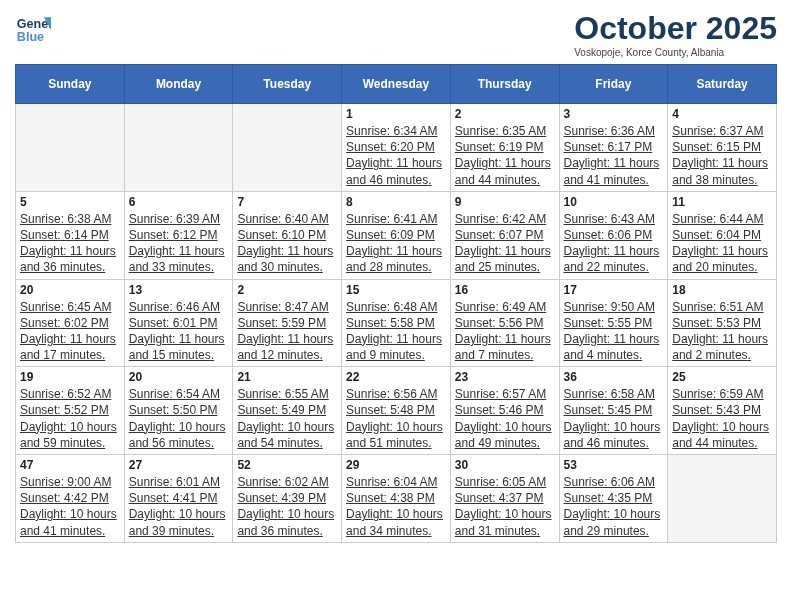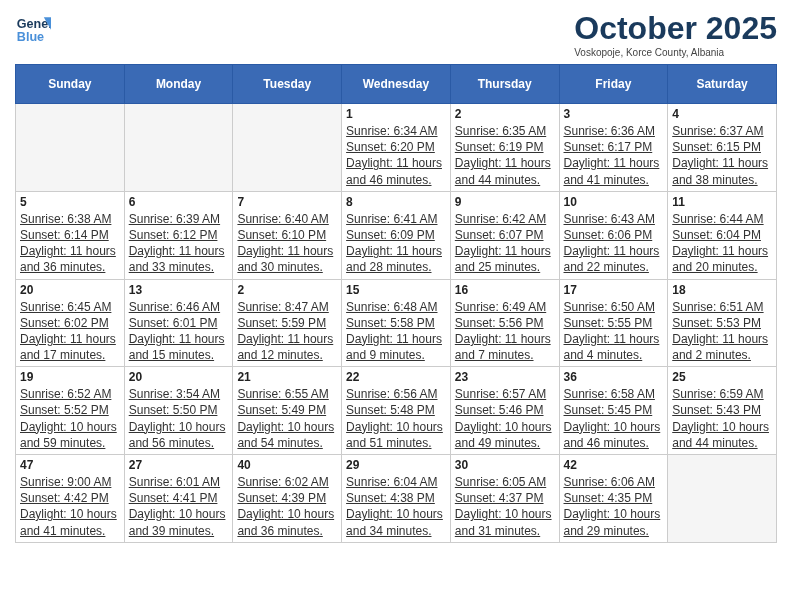--- a/index.html
+++ b/index.html
@@ -226,21 +226,21 @@
           </td>
           <td>
             <div class="day-num">16</div>
             <div class="day-info">Sunrise: 6:49 AM
 Sunset: 5:56 PM
 Daylight: 11 hours
 and 7 minutes.</div>
           </td>
           <td>
             <div class="day-num">17</div>
-            <div class="day-info">Sunrise: 6:50 AM
+            <div class="day-info">Sunrise: 9:50 AM
 Sunset: 5:55 PM
 Daylight: 11 hours
 and 4 minutes.</div>
           </td>
           <td>
             <div class="day-num">18</div>
             <div class="day-info">Sunrise: 6:51 AM
 Sunset: 5:53 PM
 Daylight: 11 hours
 and 2 minutes.</div>
@@ -249,21 +249,21 @@
         <tr>
           <td>
             <div class="day-num">19</div>
             <div class="day-info">Sunrise: 6:52 AM
 Sunset: 5:52 PM
 Daylight: 10 hours
 and 59 minutes.</div>
           </td>
           <td>
             <div class="day-num">20</div>
-            <div class="day-info">Sunrise: 3:54 AM
+            <div class="day-info">Sunrise: 6:54 AM
 Sunset: 5:50 PM
 Daylight: 10 hours
 and 56 minutes.</div>
           </td>
           <td>
             <div class="day-num">21</div>
             <div class="day-info">Sunrise: 6:55 AM
 Sunset: 5:49 PM
 Daylight: 10 hours
 and 54 minutes.</div>
@@ -306,42 +306,42 @@
 and 41 minutes.</div>
           </td>
           <td>
             <div class="day-num">27</div>
             <div class="day-info">Sunrise: 6:01 AM
 Sunset: 4:41 PM
 Daylight: 10 hours
 and 39 minutes.</div>
           </td>
           <td>
-            <div class="day-num">40</div>
+            <div class="day-num">52</div>
             <div class="day-info">Sunrise: 6:02 AM
 Sunset: 4:39 PM
 Daylight: 10 hours
 and 36 minutes.</div>
           </td>
           <td>
             <div class="day-num">29</div>
             <div class="day-info">Sunrise: 6:04 AM
 Sunset: 4:38 PM
 Daylight: 10 hours
 and 34 minutes.</div>
           </td>
           <td>
             <div class="day-num">30</div>
             <div class="day-info">Sunrise: 6:05 AM
 Sunset: 4:37 PM
 Daylight: 10 hours
 and 31 minutes.</div>
           </td>
           <td>
-            <div class="day-num">42</div>
+            <div class="day-num">53</div>
             <div class="day-info">Sunrise: 6:06 AM
 Sunset: 4:35 PM
 Daylight: 10 hours
 and 29 minutes.</div>
           </td>
           <td class="empty"></td>
         </tr>
       </tbody>
   </table>
 </div>

